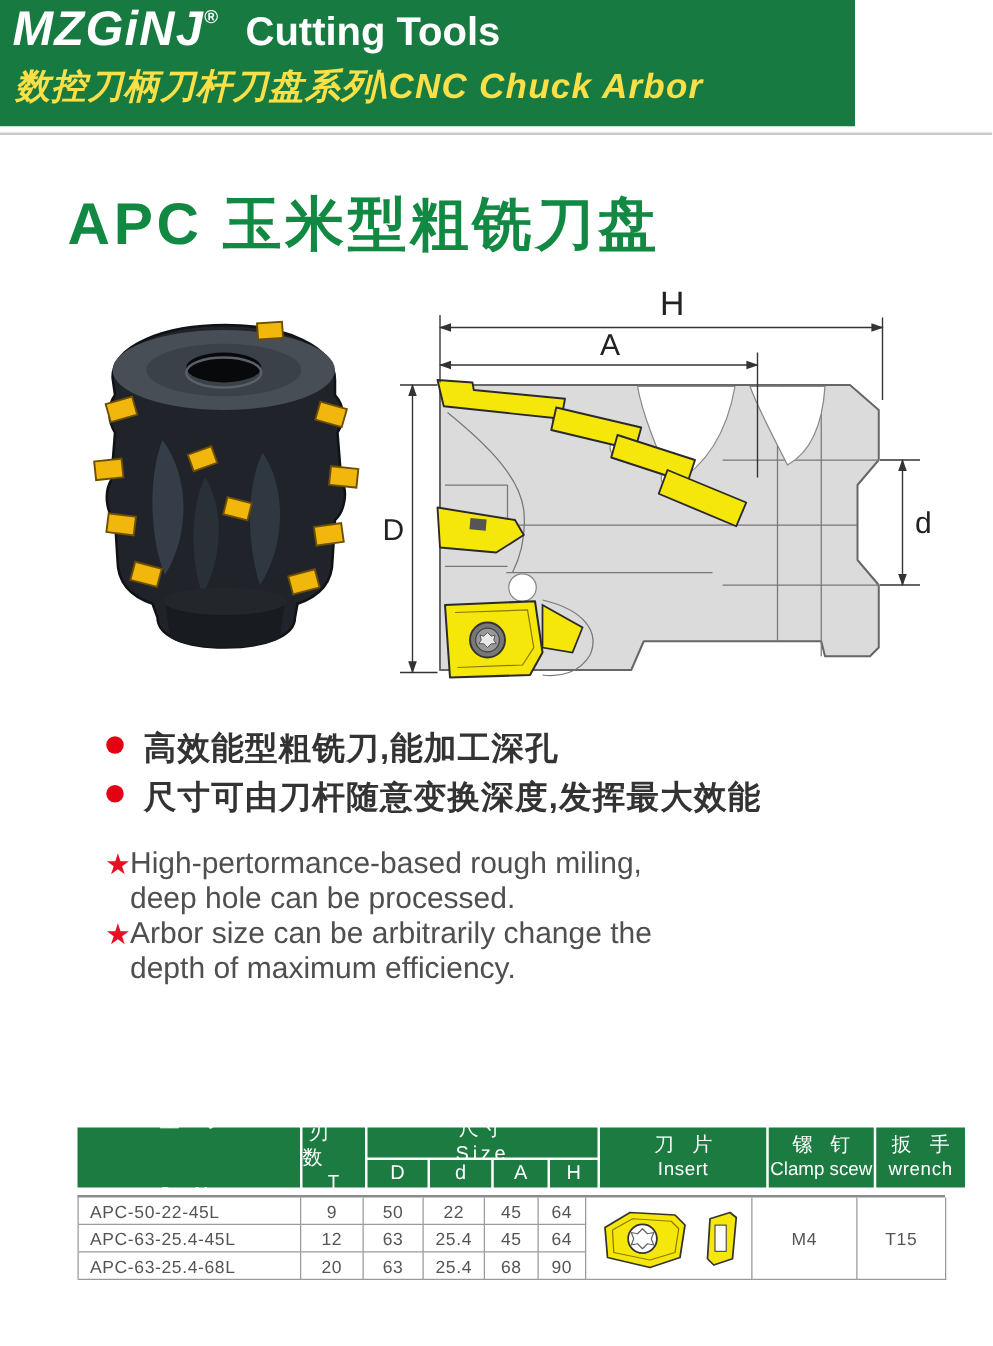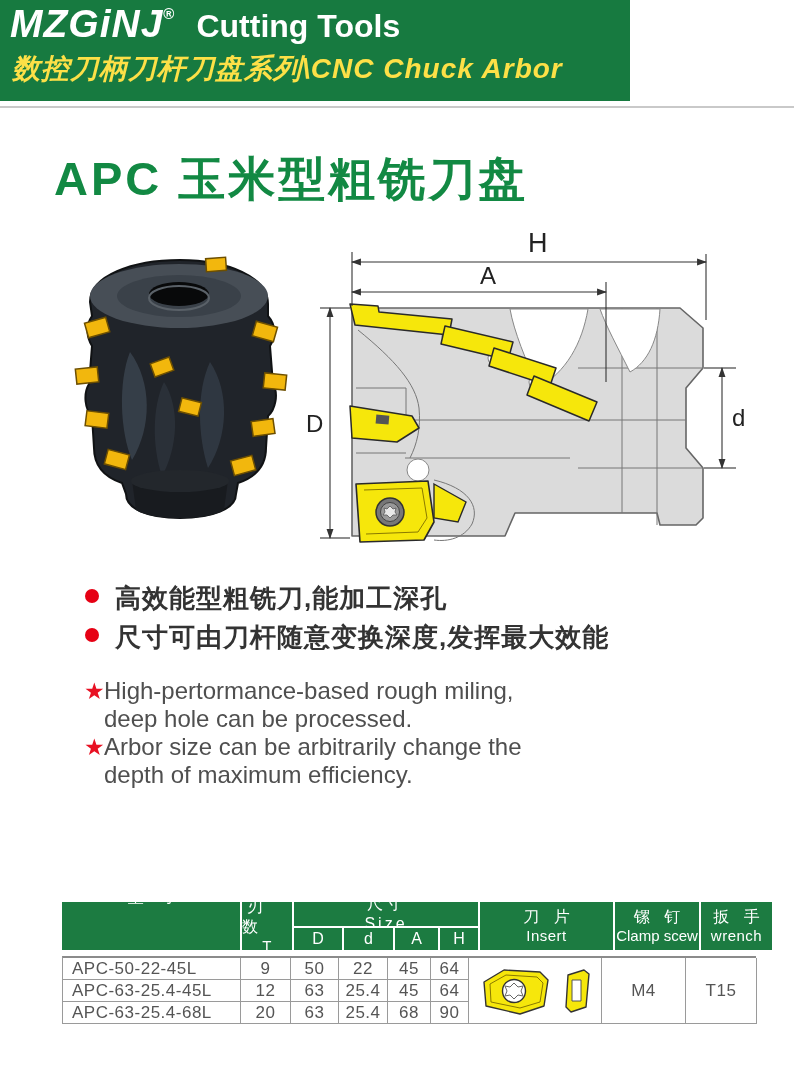--- a/index.html
+++ b/index.html
@@ -1,21 +1,21 @@
 <!DOCTYPE html>
 <html><head>
 <meta charset="utf-8">
 <style>
   * { margin:0; padding:0; box-sizing:border-box; }
   html,body { background:#ffffff; }
   body { font-family:"Liberation Sans", sans-serif; }
   .page { position:relative; width:794px; height:1077px; background:#fff; overflow:hidden; }
 
   
-  .banner { position:absolute; left:0; top:0; width:630px; height:101px; background:#177a40; }
+  .banner { position:absolute; left:0; top:0; width:684px; height:101px; background:#177a40; }
   .banner-line1 { position:absolute; left:10px; top:2px; white-space:nowrap; color:#fff; }
   .brand { font-size:39px; font-weight:bold; font-style:italic; letter-spacing:1px; }
   .regmark { font-size:15px; vertical-align:18px; font-weight:bold; }
   .brand-suffix { font-size:32px; font-weight:bold; margin-left:22px; }
   .banner-line2 { position:absolute; left:12px; top:50px; font-size:28px; font-weight:bold; font-style:italic;
                   color:#fde047; letter-spacing:1px; white-space:nowrap; }
   .banner-underline { position:absolute; left:0; top:106px; width:794px; height:2px; background:#c9c9c9; }
 
   
   .page-title { position:absolute; left:54px; top:148px; font-size:47px; font-weight:bold;
@@ -44,21 +44,21 @@
   .hen { font-size:15px; letter-spacing:0.5px; }
   .hsize { grid-column:3 / 7; flex-direction:row; }
   .hsize .hcn { letter-spacing:3px; text-indent:0; }
   .hsize .hen { font-size:16px; letter-spacing:3px; }
   .hsub { font-size:16px; }
 
   .spec-body { position:absolute; left:62px; top:956px; width:694px;
                display:grid; grid-template-columns:178px 50px 48px 49px 43px 38px 133px 84px 71px;
                grid-auto-rows:22px; border-top:2px solid #8b8b8b; border-left:1px solid #9a9a9a; }
   .spec-body .bcell { border-right:1px solid #9a9a9a; border-bottom:1px solid #9a9a9a;
-                      color:#555; font-size:17px; display:flex; align-items:center; justify-content:center;
+                      color:#555; font-size:14px; display:flex; align-items:center; justify-content:center;
                       letter-spacing:0.5px; white-space:nowrap; }
   .bcell.catno { justify-content:flex-start; padding-left:9px; }
   .bcell.merged { grid-row:1 / 4; }
 
   svg text { font-family:"Liberation Sans", sans-serif; }
 </style>
 </head>
 <body>
 
 <div class="page">

